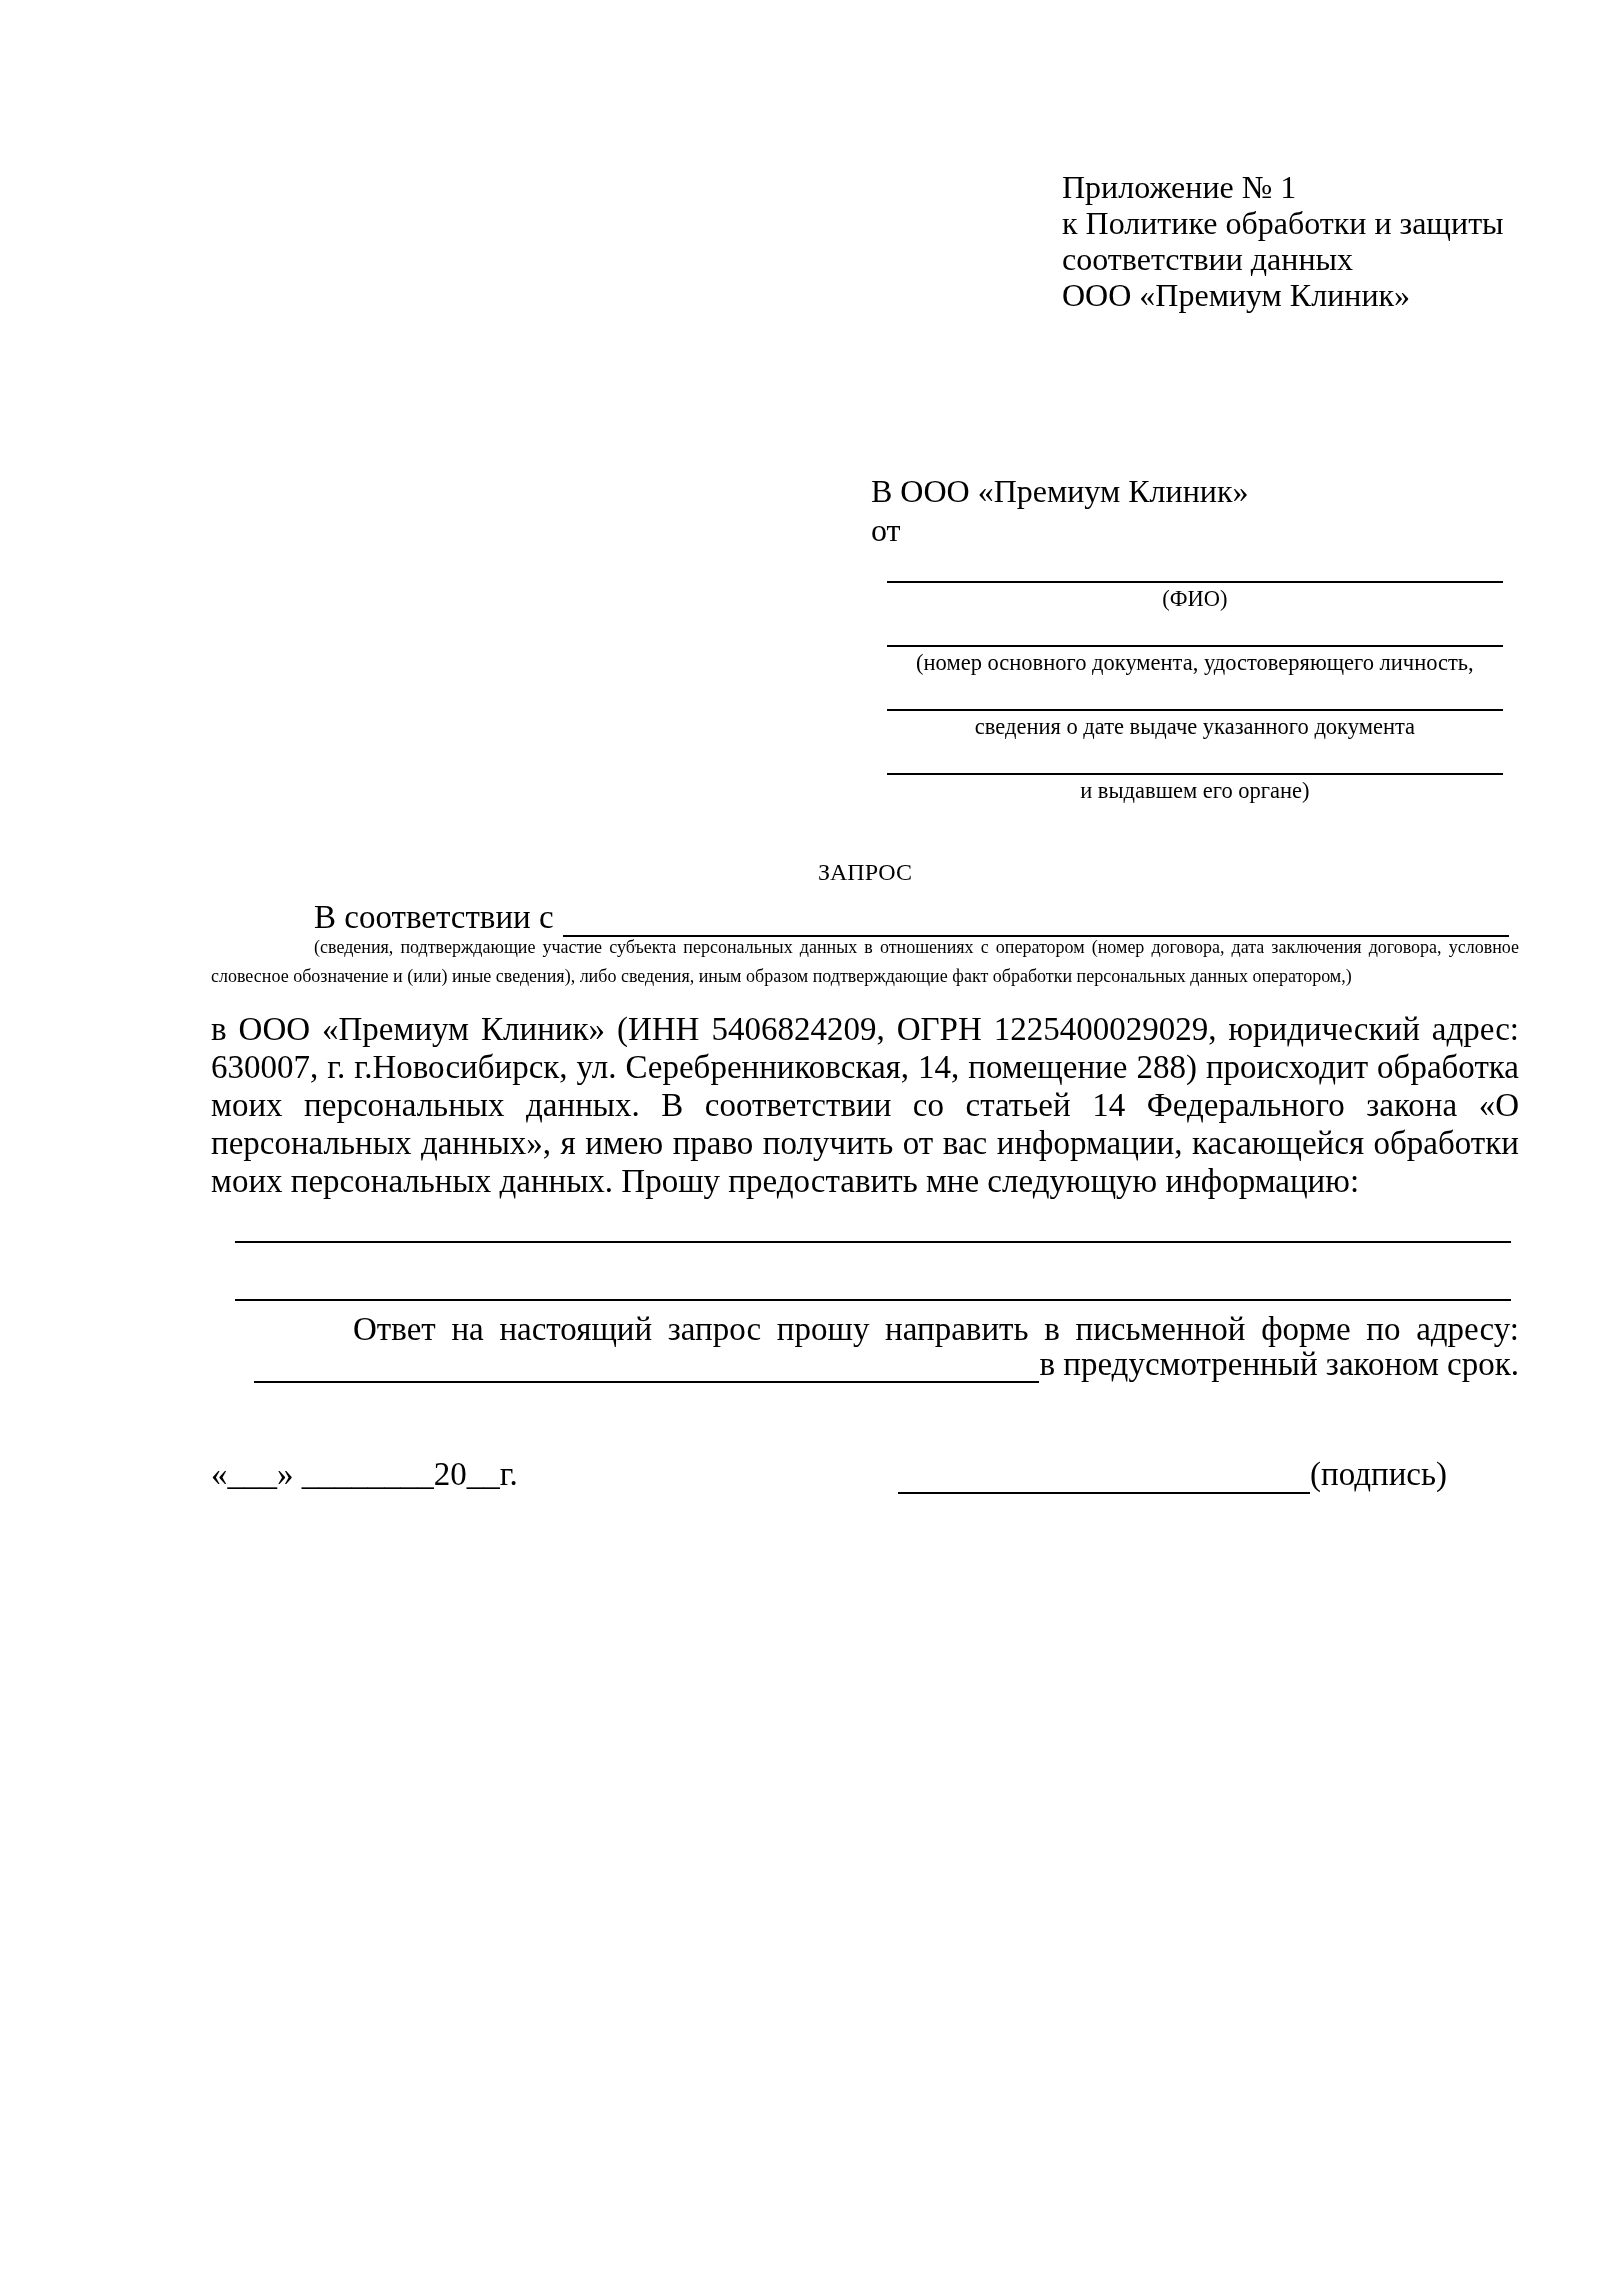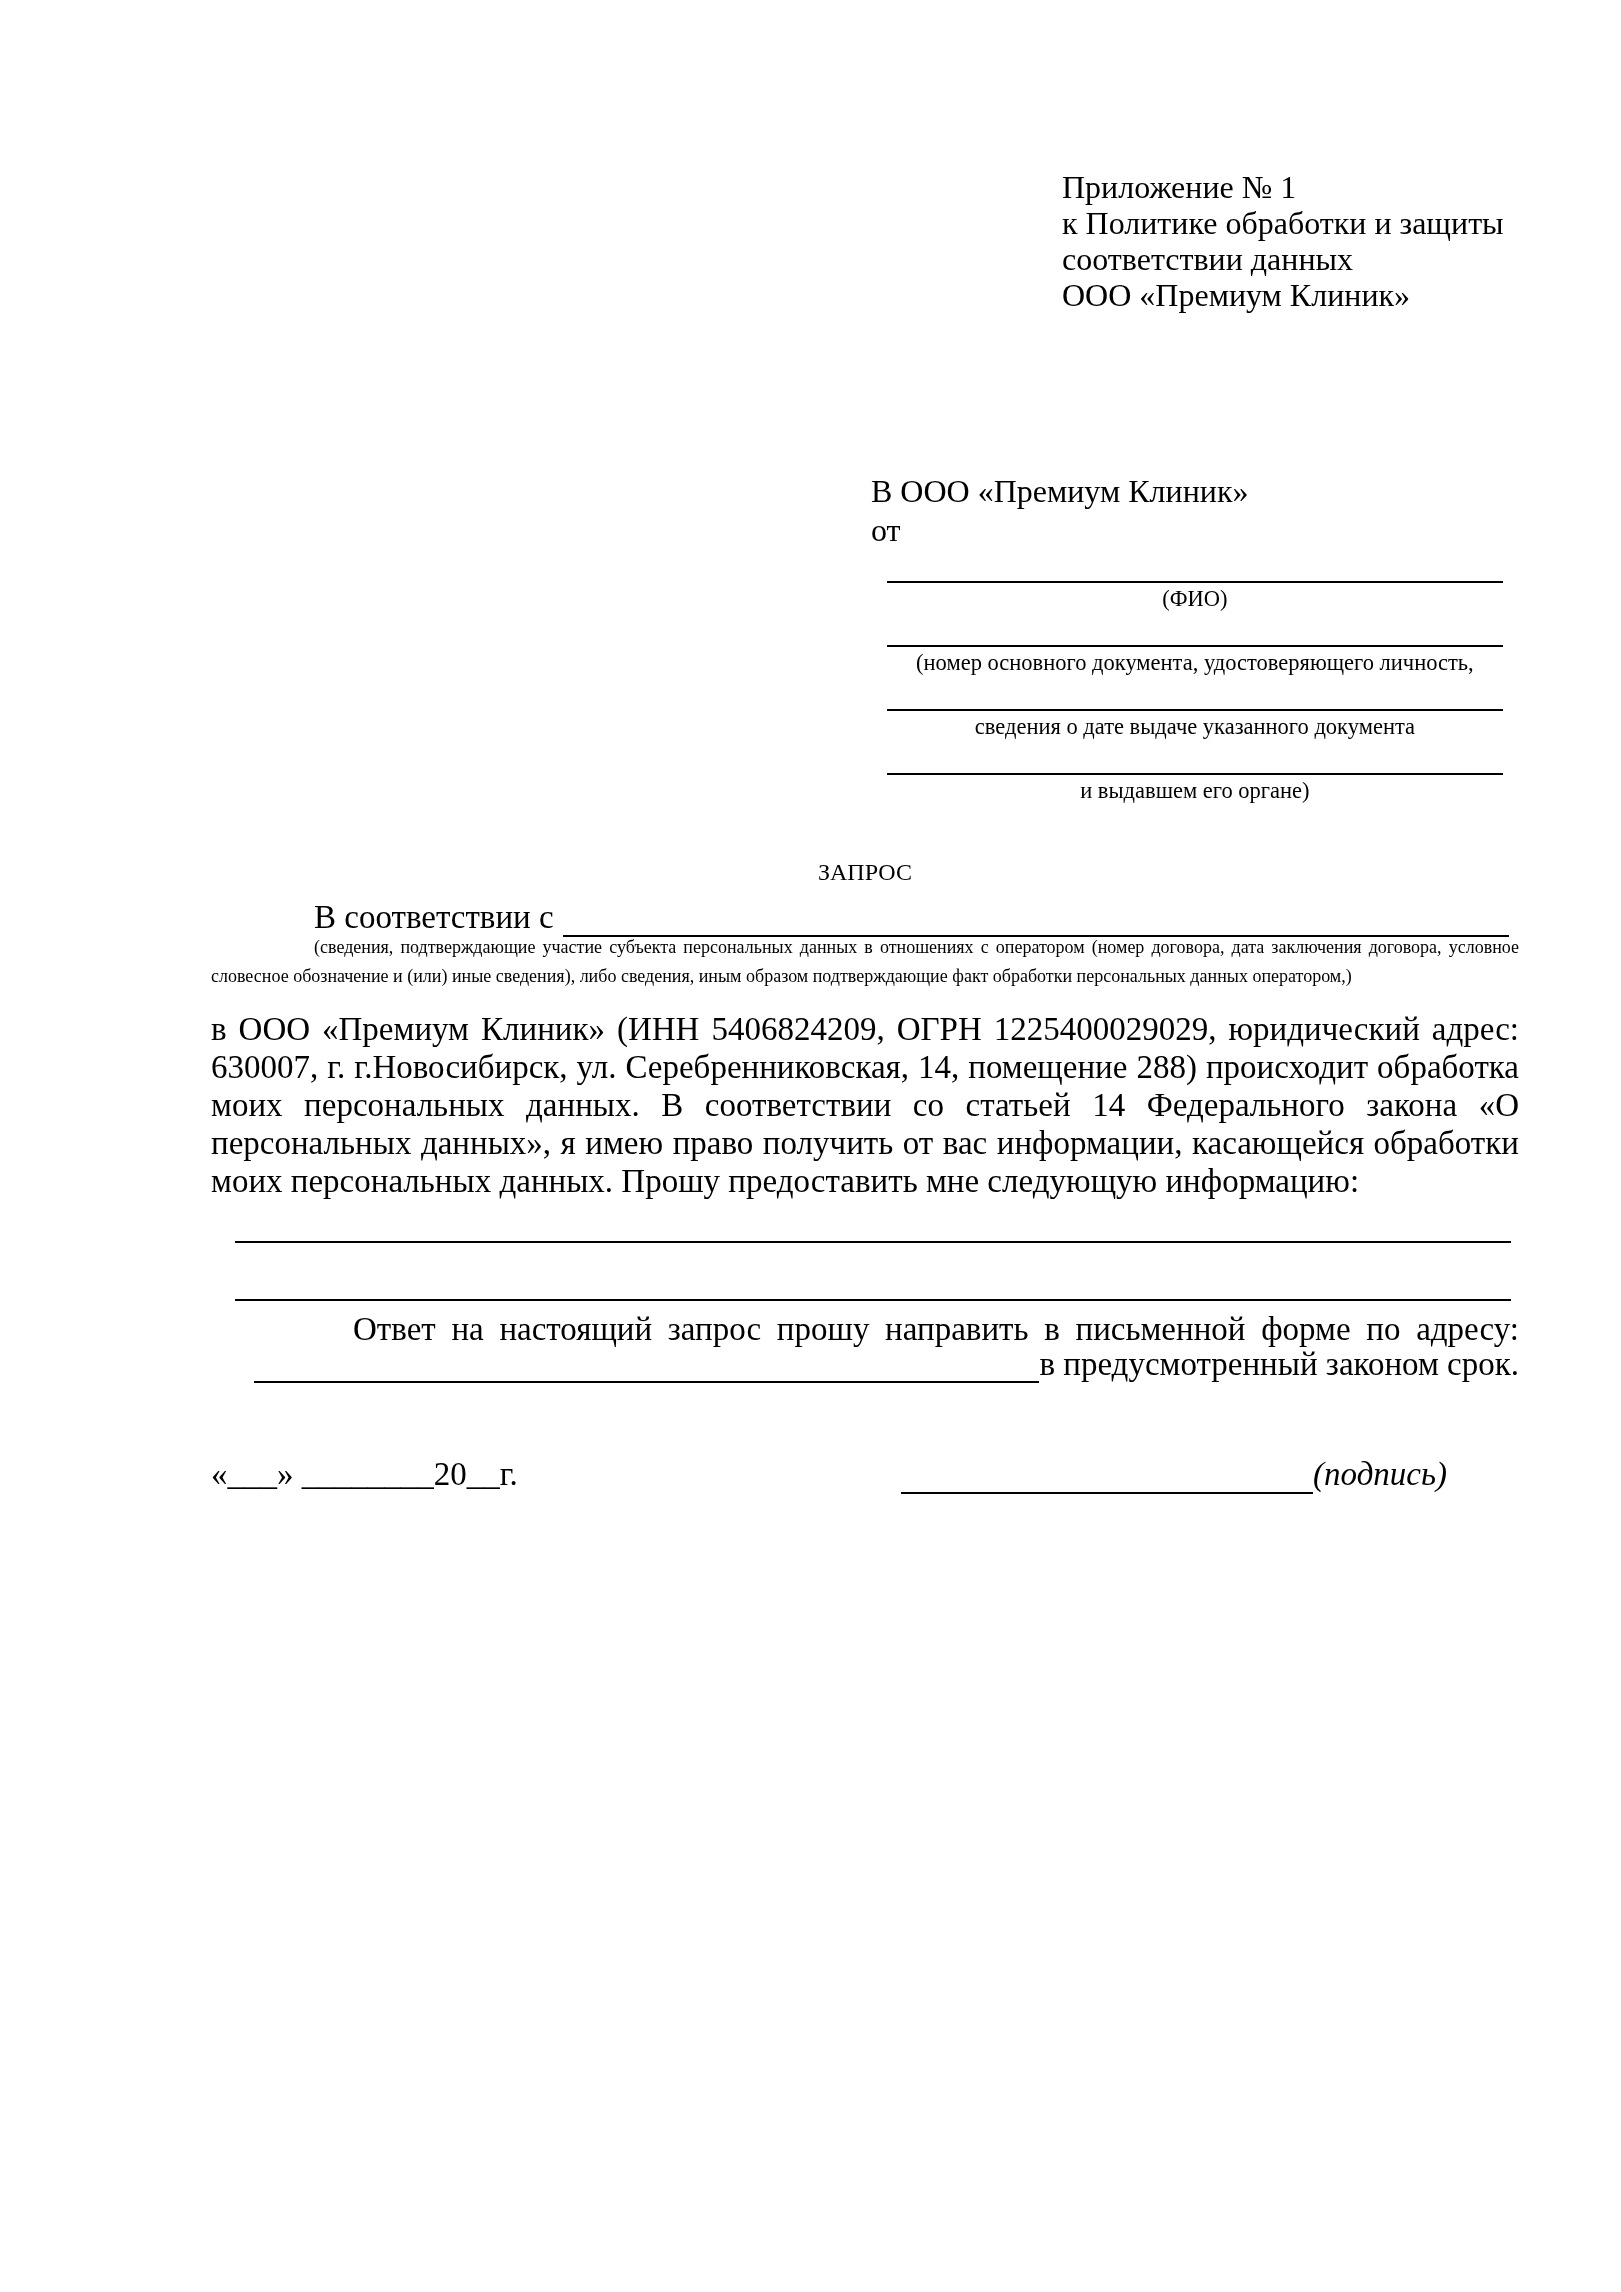--- a/index.html
+++ b/index.html
@@ -109,21 +109,21 @@
   }
   .reply-par .l2 .tail { white-space: nowrap; }
 
   .signature-row {
     left: 211px; top: 1455px; width: 1308px;
     display: flex;
     justify-content: space-between;
     align-items: flex-end;
     font-size: 33px; line-height: 39px;
   }
-  .sig-right { display: flex; align-items: flex-end; margin-right: 72px; font-style: italic; }
+  .sig-right { display: flex; align-items: flex-end; margin-right: 72px; }
   .sig-line {
     width: 412px;
     border-bottom: 2.9px solid #000;
     height: 33px;
   }
   .nowrap { white-space: nowrap; }
 </style>
 </head>
 <body>
 

